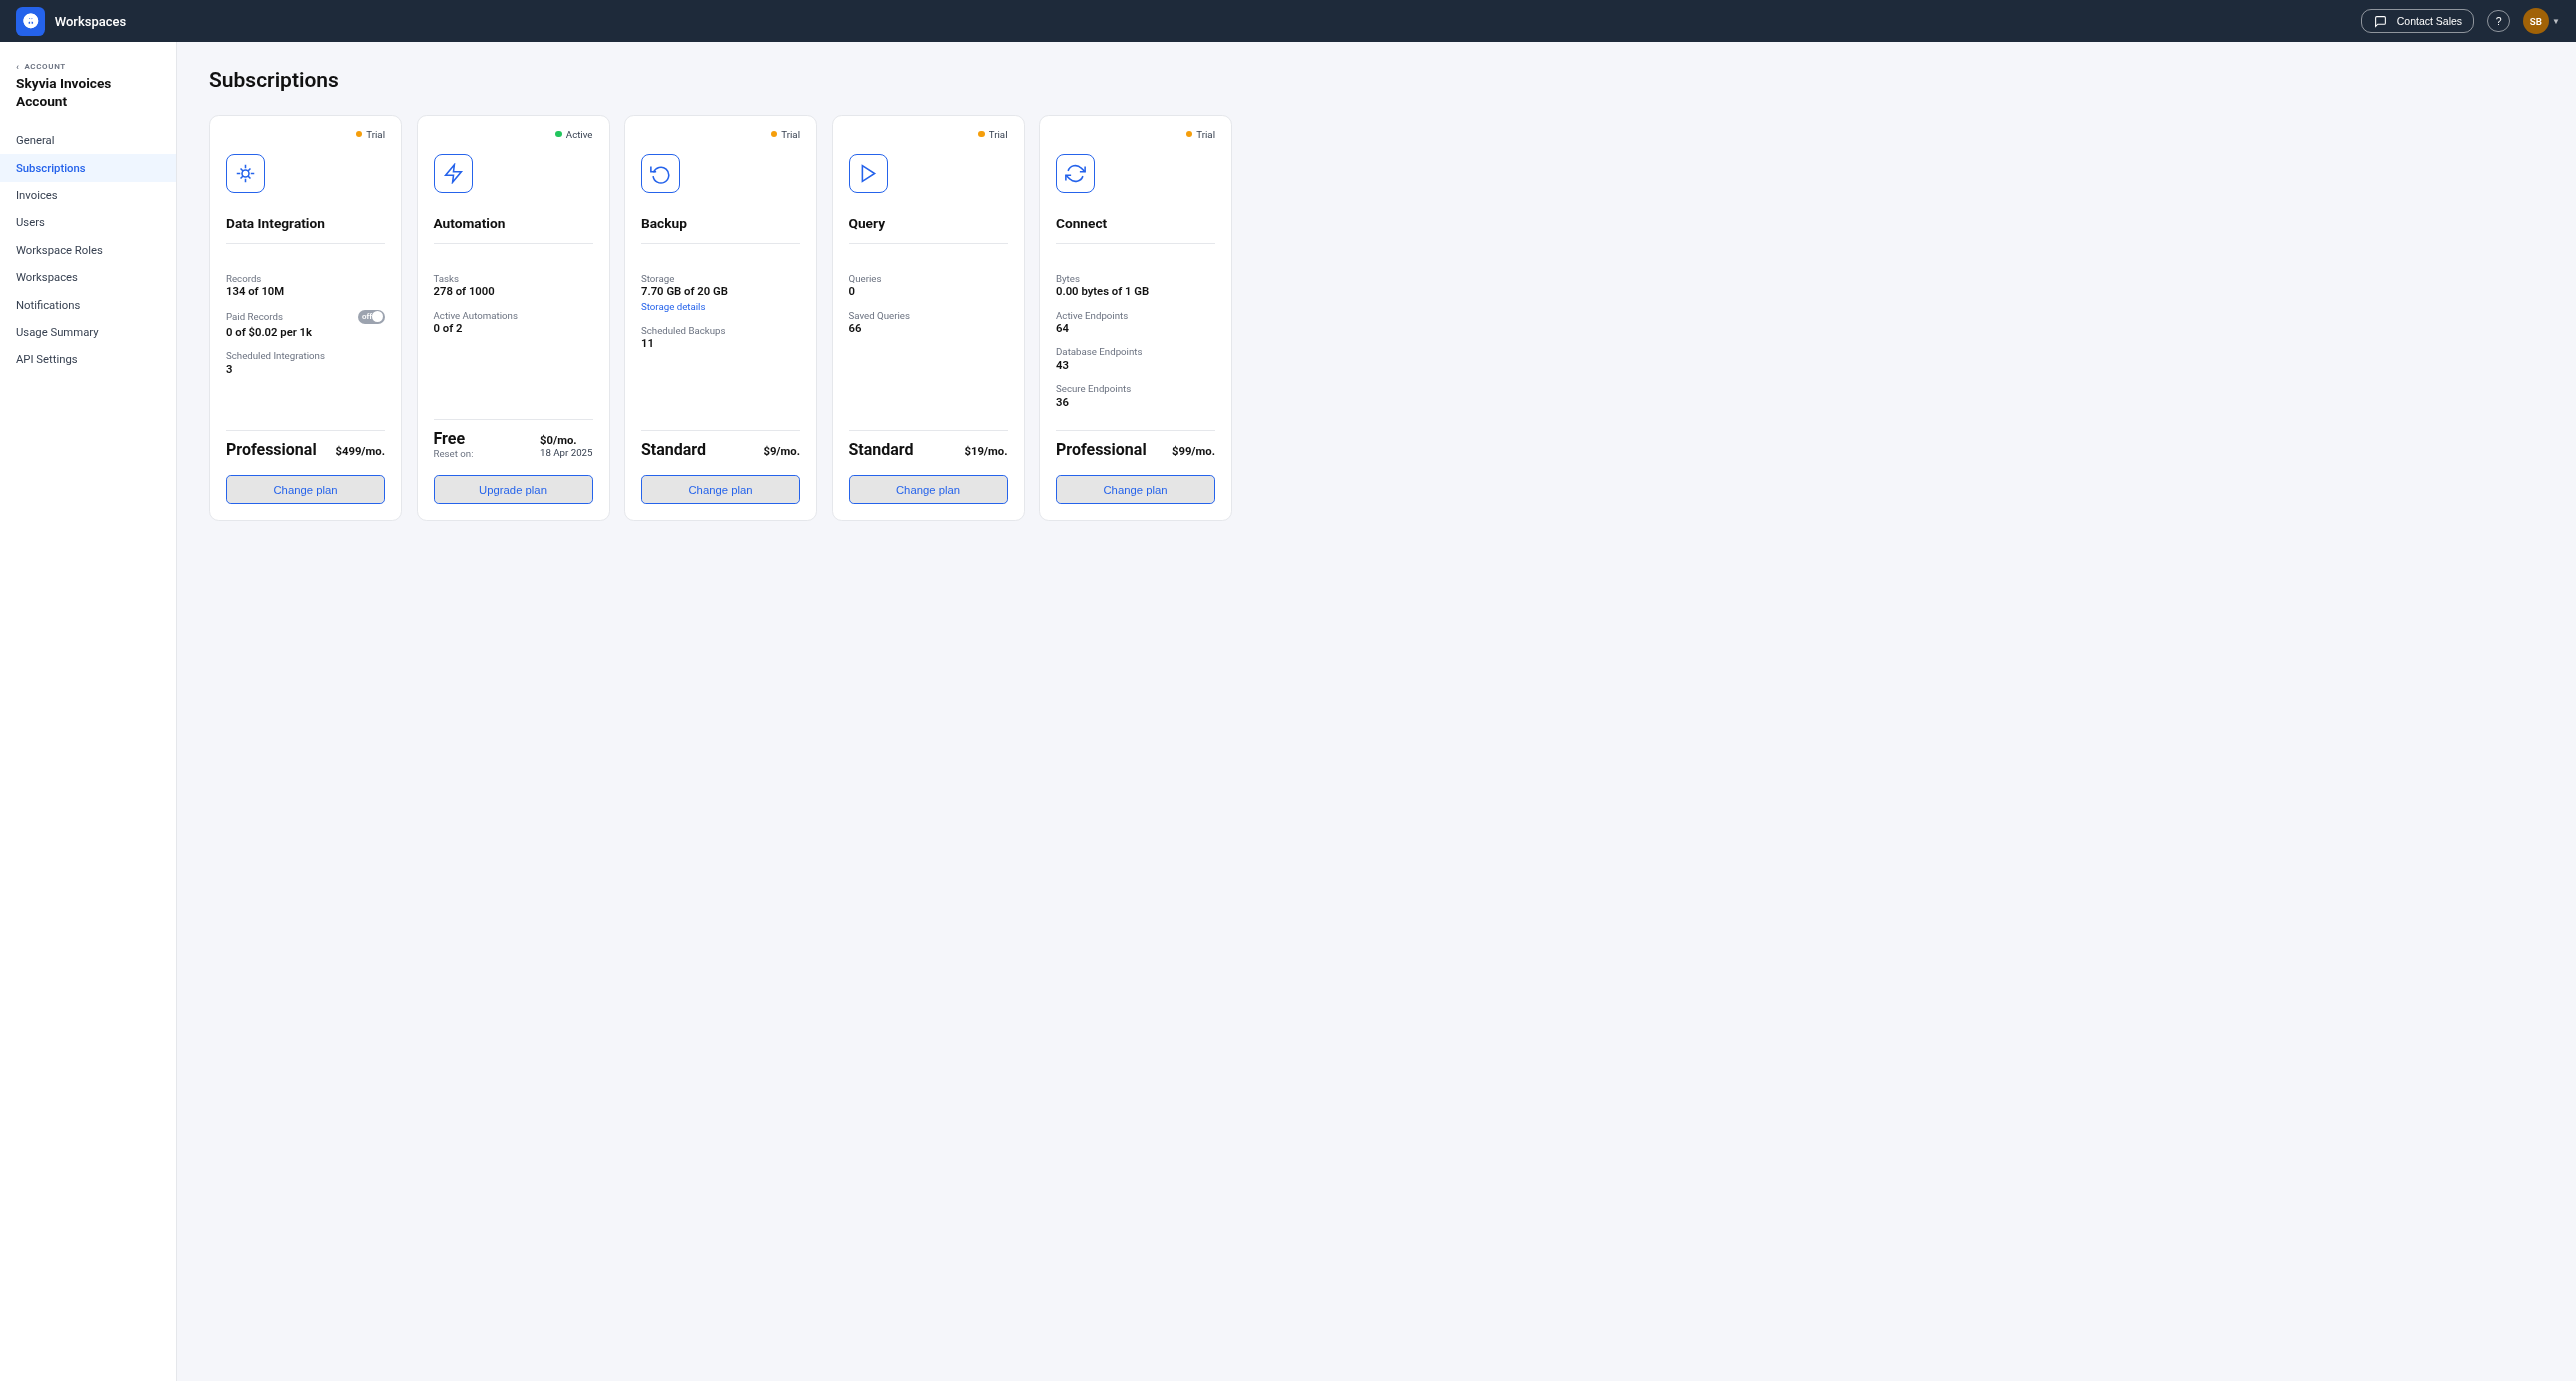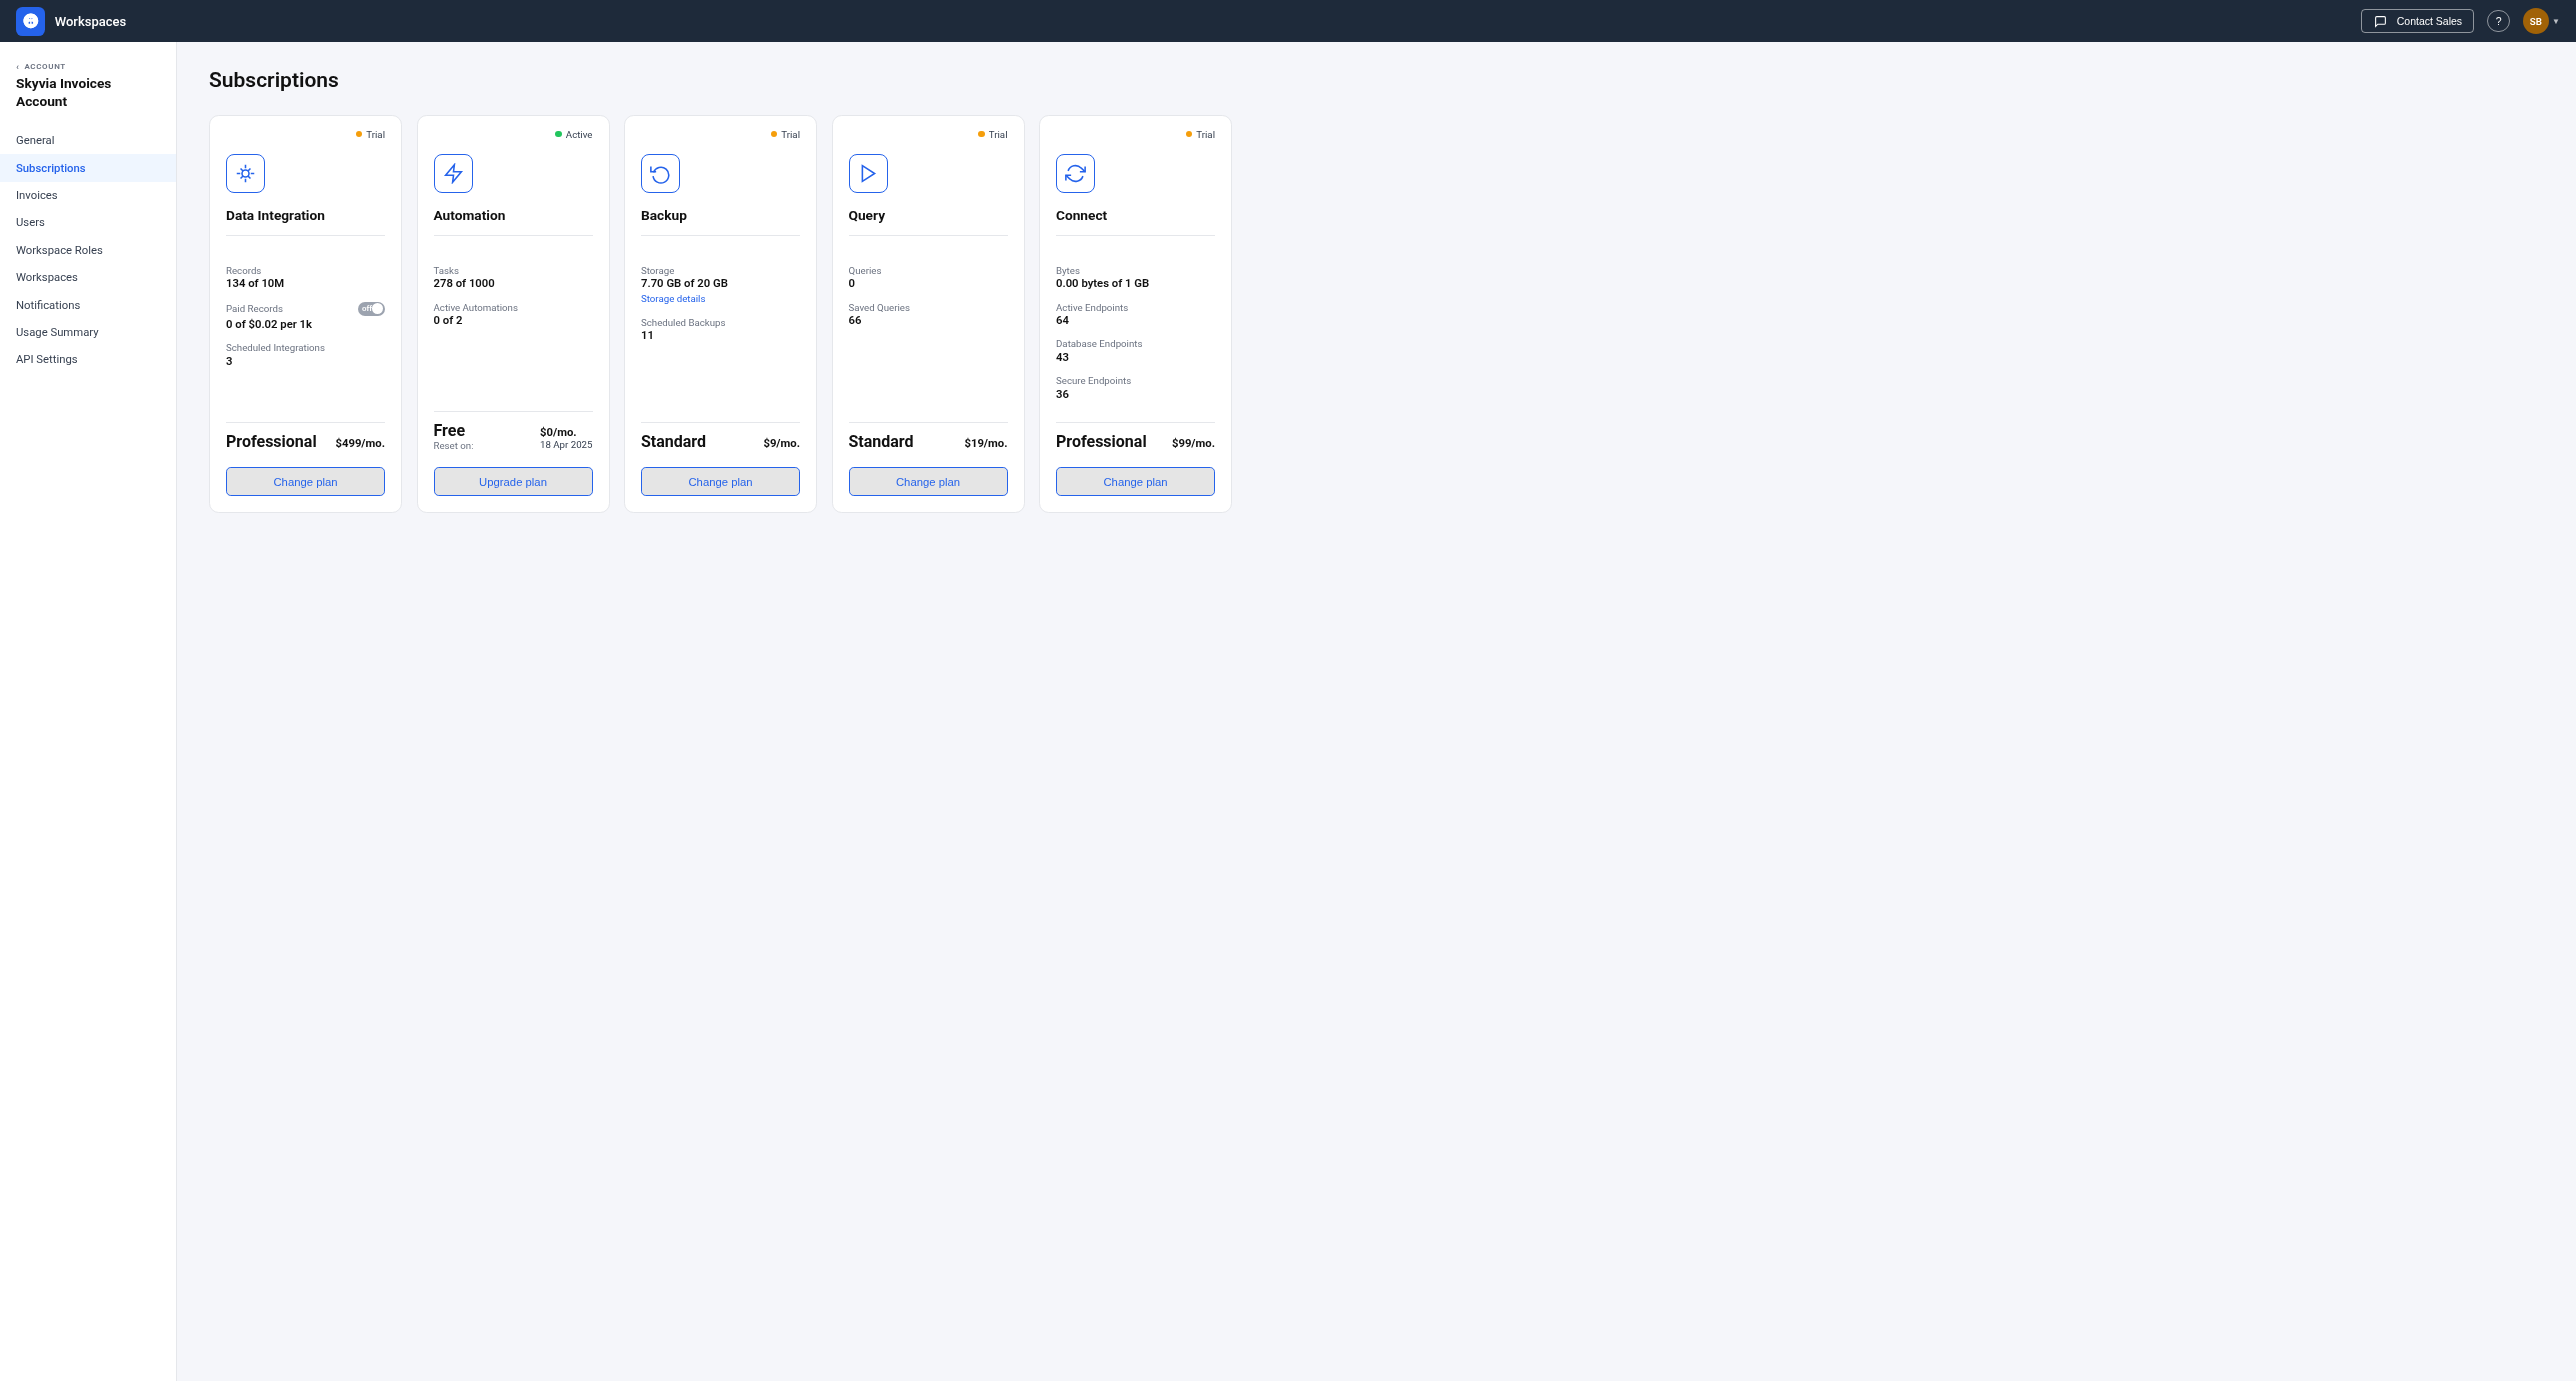--- a/index.html
+++ b/index.html
@@ -22,21 +22,21 @@
       border-radius: 6.4px;
       display: flex; align-items: center; justify-content: center;
     }
     .topnav-logo svg { width: 17.7px; height: 17.7px; fill: white; }
     .topnav-title { color: white; font-size: 13px; font-weight: 500; }
     .topnav-right { display: flex; align-items: center; gap: 13px; }
     .contact-sales-btn {
       border: 1.2px solid rgba(255,255,255,0.5);
       background: transparent;
       color: white;
-      border-radius: 4px;
+      border-radius: 10px;
       padding: 4.8px 11.3px;
       font-size: 10.5px;
       cursor: pointer;
       display: flex; align-items: center; gap: 10px;
     }
     .help-btn {
       width: 22.5px; height: 22.5px;
       border-radius: 50%;
       border: 1.2px solid rgba(255,255,255,0.5);
       background: transparent;
@@ -160,20 +160,21 @@
       display: flex; align-items: center; justify-content: center;
       color: #2563eb;
     }
     .card-icon svg { width: 21px; height: 21px; stroke: #2563eb; fill: none; }
 
     .card-service-name {
       padding: 6.4px 16px 0;
       font-size: 13.7px;
       font-weight: 700;
       color: #111;
+      margin-top: 8px;
     }
 
     .card-divider {
       height: 0.8px;
       background: #e5e7eb;
       margin: 11.3px 16px;
     }
 
     .card-stats {
       padding: 0 16px;

